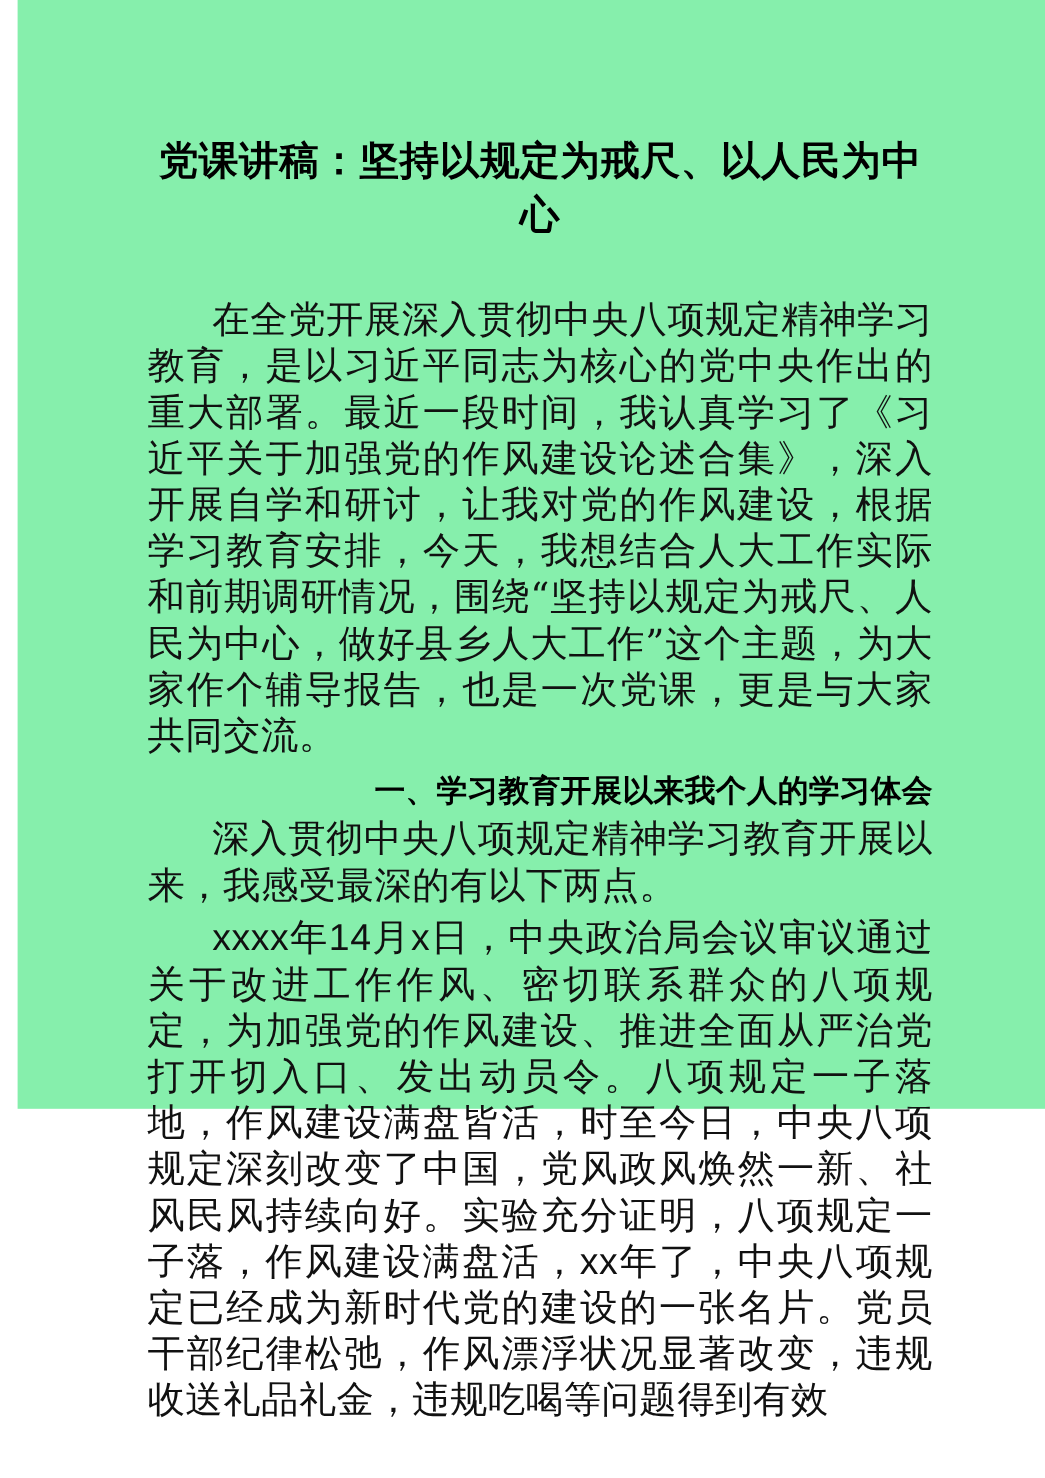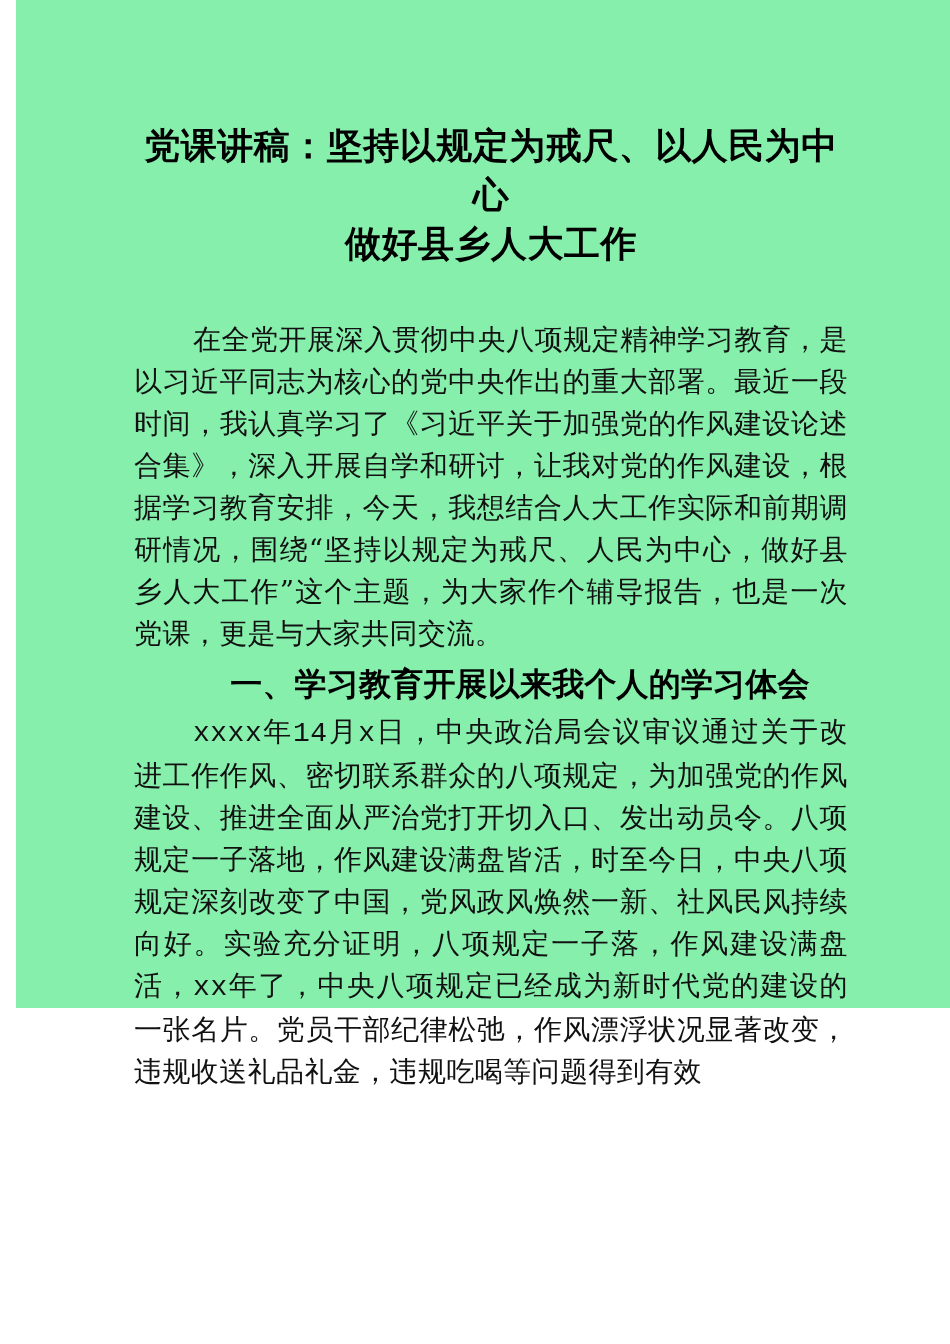--- a/index.html
+++ b/index.html
@@ -48,21 +48,21 @@
     display: block;
   }
   .doc-title .tl2 {
     display: block;
   }
 
   
   .para {
     margin: 0;
     font-family: "DejaVu Serif", "Liberation Serif", serif;
-    font-size: 28px;
+    font-size: 34px;
     line-height: 42px;
     text-align: justify;
     text-justify: inter-character;
     text-indent: 59px;
     letter-spacing: 0.4px;
     word-break: break-all;
     color: #111111;
   }
 
   .para.first-body {
@@ -81,46 +81,46 @@
   .para.tight {
     margin-top: 2px;
   }
 
   
   .section-heading {
     margin: 0;
     margin-top: 8px;
     font-family: "Liberation Sans", "DejaVu Sans", sans-serif;
     font-weight: bold;
-    font-size: 32px;
+    font-size: 28px;
     line-height: 42px;
     text-indent: 58px;
-    text-align: center;
+    text-align: right;
     letter-spacing: 0.2px;
   }
 
   
   .lat {
-    font-family: Liberation Mono, monospace;
+    font-family: Liberation Sans, sans-serif;
     letter-spacing: 0.5px;
   }
 </style>
 </head>
 <body>
 
 <div class="page">
   <div class="content">
 
     <h1 class="doc-title">
       <span class="tl">党课讲稿：坚持以规定为戒尺、以人民为中心</span>
-      <span class="tl2">做好县乡人大工作</span>
     </h1>
 
     <p class="para first-body">在全党开展深入贯彻中央八项规定精神学习教育，是以习近平同志为核心的党中央作出的重大部署。最近一段时间，我认真学习了《习近平关于加强党的作风建设论述合集》，深入开展自学和研讨，让我对党的作风建设，根据学习教育安排，今天，我想结合人大工作实际和前期调研情况，围绕“坚持以规定为戒尺、人民为中心，做好县乡人大工作”这个主题，为大家作个辅导报告，也是一次党课，更是与大家共同交流。</p>
 
     <h2 class="section-heading">一、学习教育开展以来我个人的学习体会</h2>
 
+    <p class="para tight">深入贯彻中央八项规定精神学习教育开展以来，我感受最深的有以下两点。</p>
 
 
     <p class="para plain"><span class="lat">xxxx</span>年<span class="lat">14</span>月<span class="lat">x</span>日，中央政治局会议审议通过关于改进工作作风、密切联系群众的八项规定，为加强党的作风建设、推进全面从严治党打开切入口、发出动员令。八项规定一子落地，作风建设满盘皆活，时至今日，中央八项规定深刻改变了中国，党风政风焕然一新、社风民风持续向好。实验充分证明，八项规定一子落，作风建设满盘活，<span class="lat">xx</span>年了，中央八项规定已经成为新时代党的建设的一张名片。党员干部纪律松弛，作风漂浮状况显著改变，违规收送礼品礼金，违规吃喝等问题得到有效</p>
 
   </div>
 </div>
 
 </body></html>

